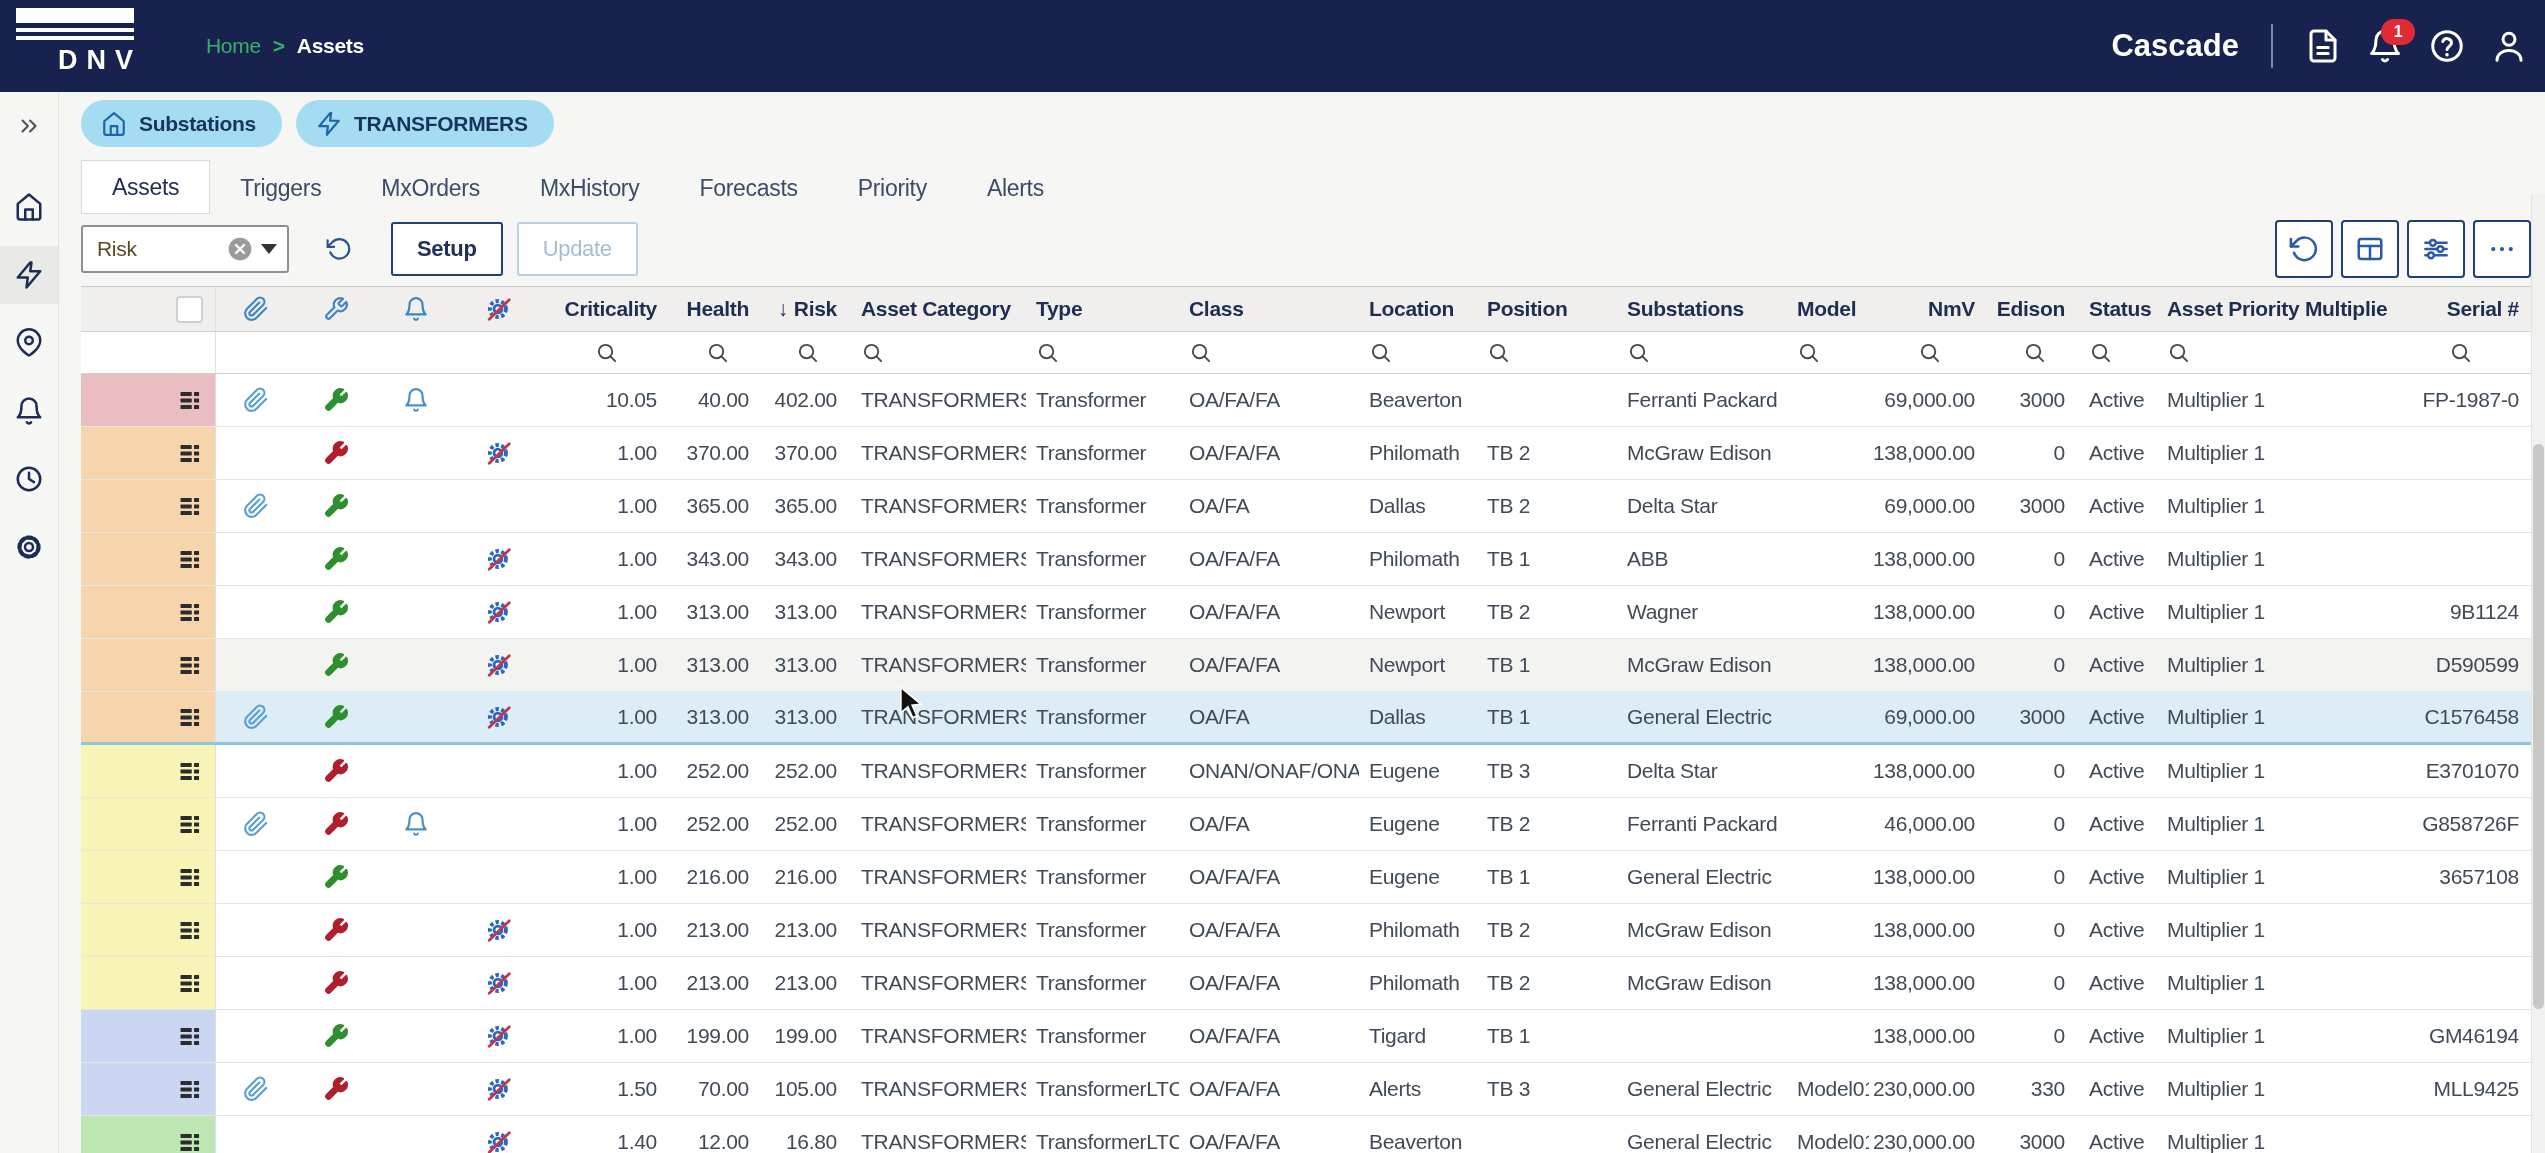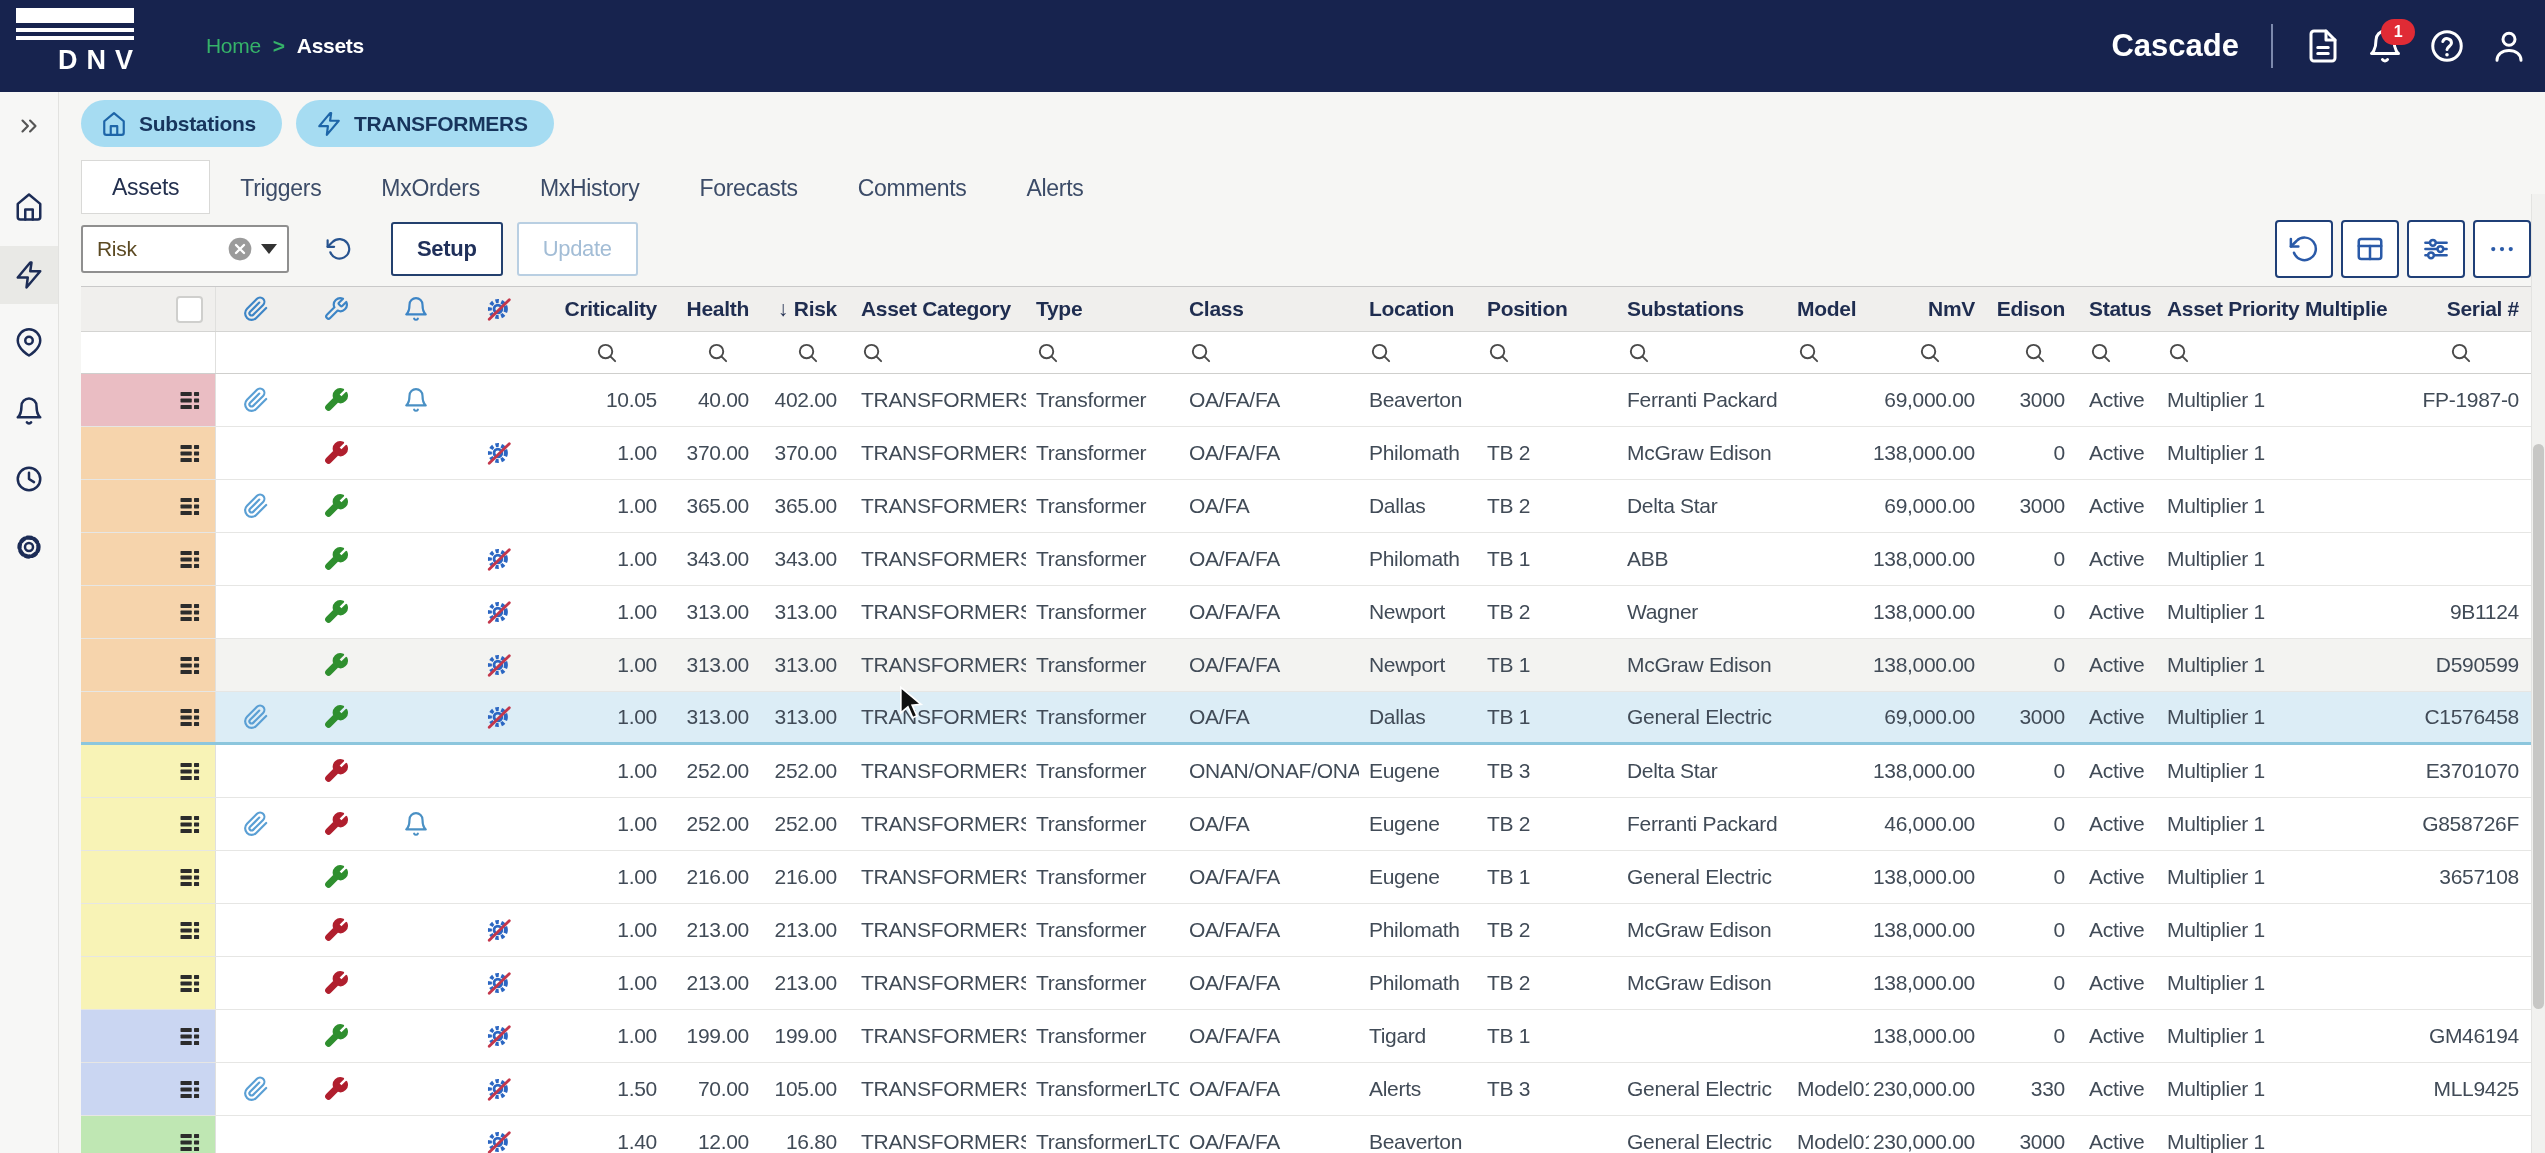--- a/index.html
+++ b/index.html
@@ -214,21 +214,21 @@
         <span>TRANSFORMERS</span>
       </div>
     </div>
 
     <div class="tabs">
       <div class="tab active">Assets</div>
       <div class="tab">Triggers</div>
       <div class="tab">MxOrders</div>
       <div class="tab">MxHistory</div>
       <div class="tab">Forecasts</div>
-      <div class="tab">Comments</div>
+      <div class="tab">Priority</div>
       <div class="tab">Alerts</div>
     </div>
 
     <div class="toolbar">
       <div class="dropdown">
         <span class="dd-value">Risk</span>
         <span class="icn dd-clear">
             <svg viewBox="0 0 24 24">
               <circle cx="12" cy="12" r="10.5" fill="#9b9b9b"></circle>
               <path d="M8.3 8.3l7.4 7.4M15.7 8.3l-7.4 7.4" stroke="#fff" stroke-width="2.2" stroke-linecap="round"></path>

